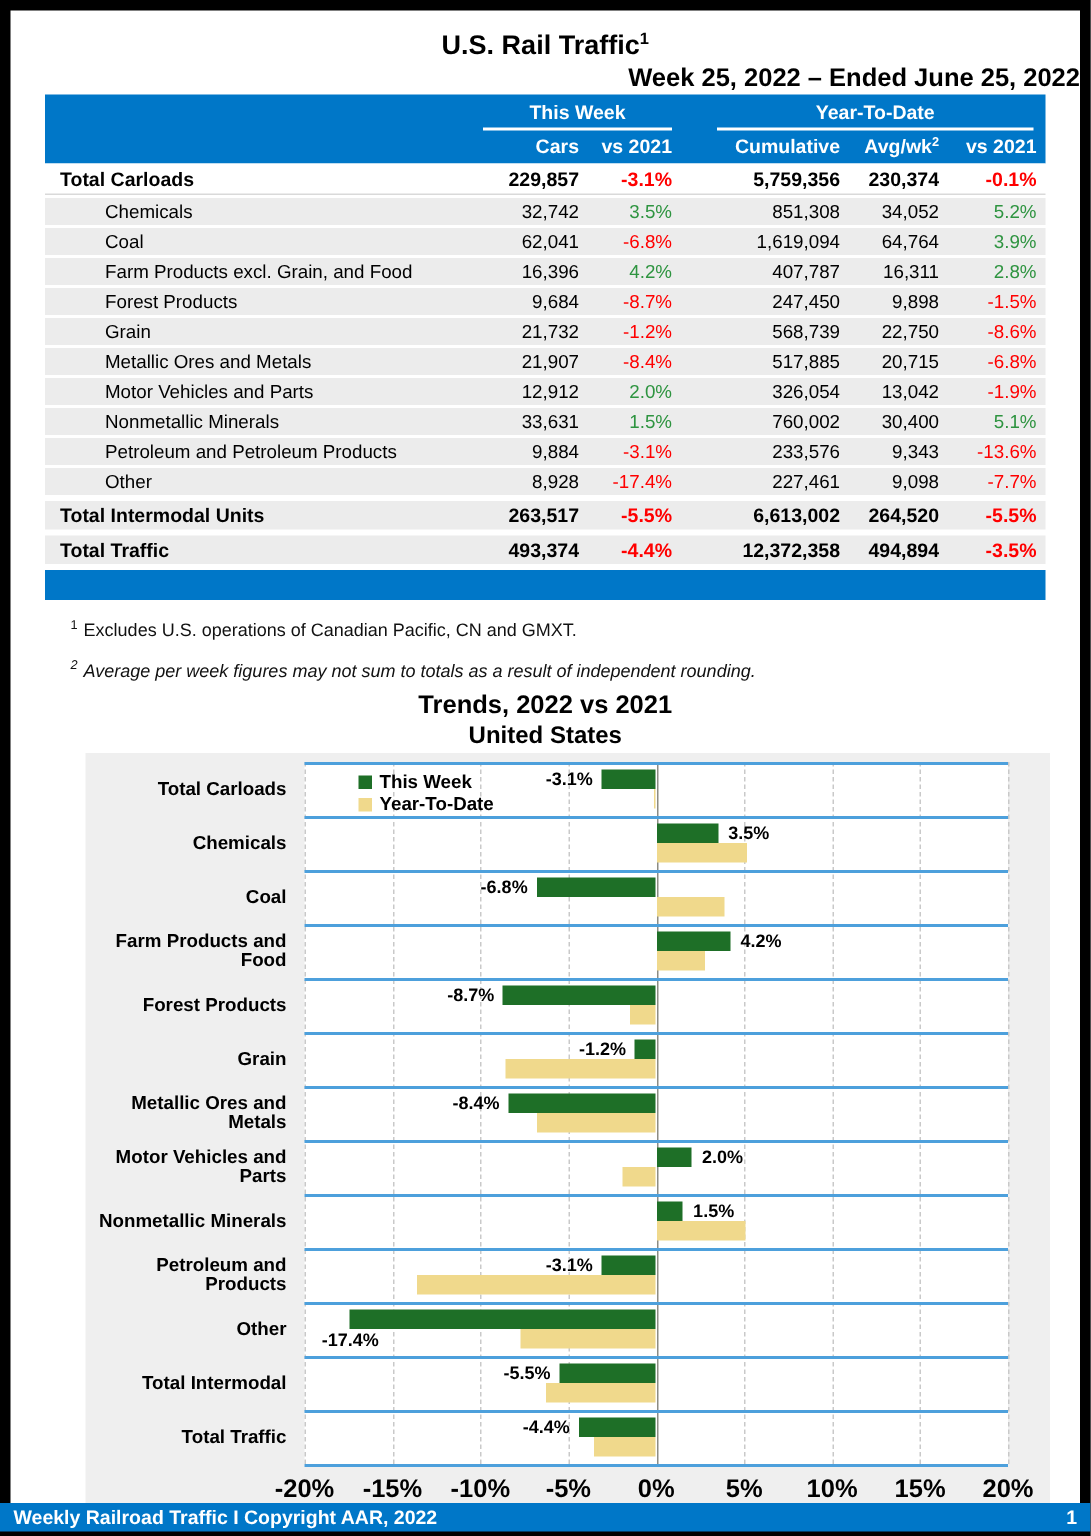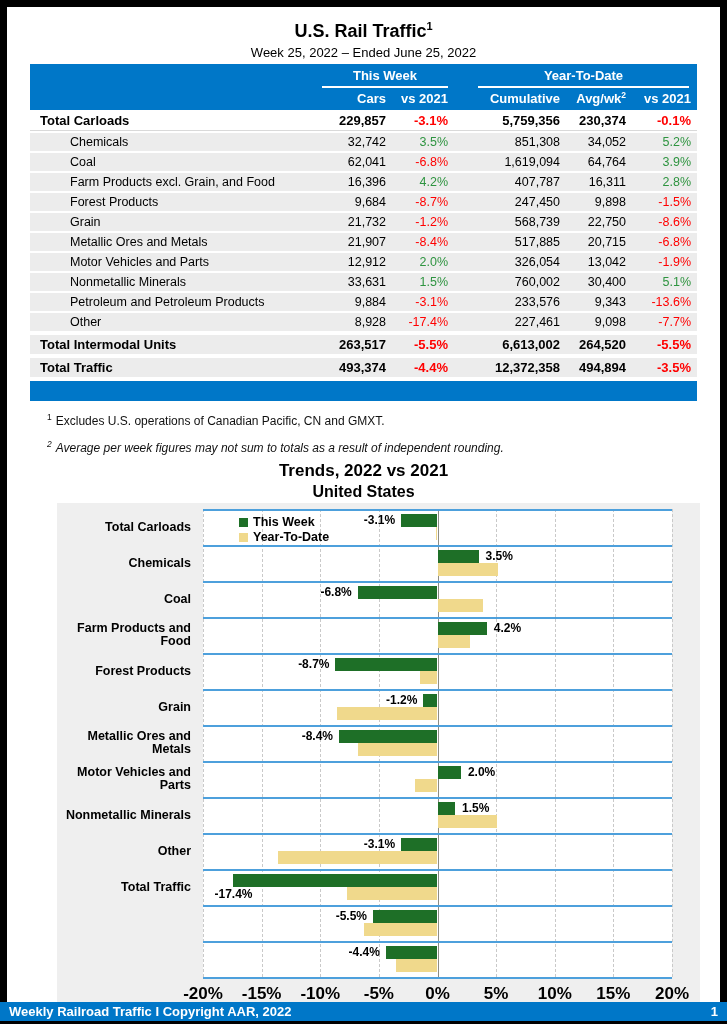--- a/index.html
+++ b/index.html
@@ -7,21 +7,21 @@
     --pos-green:#2E9440; --neg-red:#FF0000; --row-gray:#ECECEC; --panel-gray:#EFEFEF;
   }
   *{margin:0; padding:0; box-sizing:border-box;}
   body{font-family:"Liberation Sans", sans-serif; background:#444; }
   .page{position:relative; width:727px; height:1024px; background:#000; margin:0 auto; overflow:hidden;padding-left:25px;}
   .content{position:absolute; left:7px; top:7px; width:713px; height:995px; background:#fff; overflow:hidden;}
 
   
   .rpt-title{margin-top:8px; text-align:center; font-size:18px; font-weight:bold; color:#000; line-height:22px;}
   .rpt-title sup{font-size:11px;}
-  .rpt-subtitle{margin-top:2px; text-align:center; font-size:13px; font-weight:normal; line-height:17px;}
+  .rpt-subtitle{margin-top:2px; text-align:right; font-size:17px; font-weight:bold; line-height:17px;}
 
   
   .thead{width:667px; margin:3px 0 0 23px; background:var(--accent-blue); color:#fff; padding:4px 6px 0 0;}
   .thead-row1{display:grid; grid-template-columns:270px 148px 243px; height:19px; align-items:center; font-size:13px; font-weight:bold;}
   .grp-line{display:block; text-align:center; border-bottom:2px solid #fff; padding-bottom:3px;}
   .grp-tw .grp-line{margin-left:22px;}
   .grp-ytd .grp-line{margin:0 2px 0 30px;}
   .thead-row2{display:grid; grid-template-columns:270px 86px 62px 112px 66px 65px; height:23px; align-items:center; font-size:13px; font-weight:bold;}
   .thead-row2 .hnum{text-align:right;}
   .thead-row2 sup{font-size:8.5px;}
@@ -222,21 +222,23 @@
       <div class="chart-labels">
           <div class="clabel">Total Carloads</div>
           <div class="clabel">Chemicals</div>
           <div class="clabel">Coal</div>
           <div class="clabel">Farm Products and Food</div>
           <div class="clabel">Forest Products</div>
           <div class="clabel">Grain</div>
           <div class="clabel">Metallic Ores and Metals</div>
           <div class="clabel">Motor Vehicles and Parts</div>
           <div class="clabel">Nonmetallic Minerals</div>
+          <div class="clabel">Petroleum and Products</div>
           <div class="clabel">Other</div>
+          <div class="clabel">Total Intermodal</div>
           <div class="clabel">Total Traffic</div>
         </div>
       <div class="plot-col">
         <div class="plot">
           <div class="gridlines">
               <div class="gline" style="left: 0%;"></div>
               <div class="gline" style="left: 12.5%;"></div>
               <div class="gline" style="left: 25%;"></div>
               <div class="gline" style="left: 37.5%;"></div>
               <div class="gline zero" style="left: 50%;"></div>

